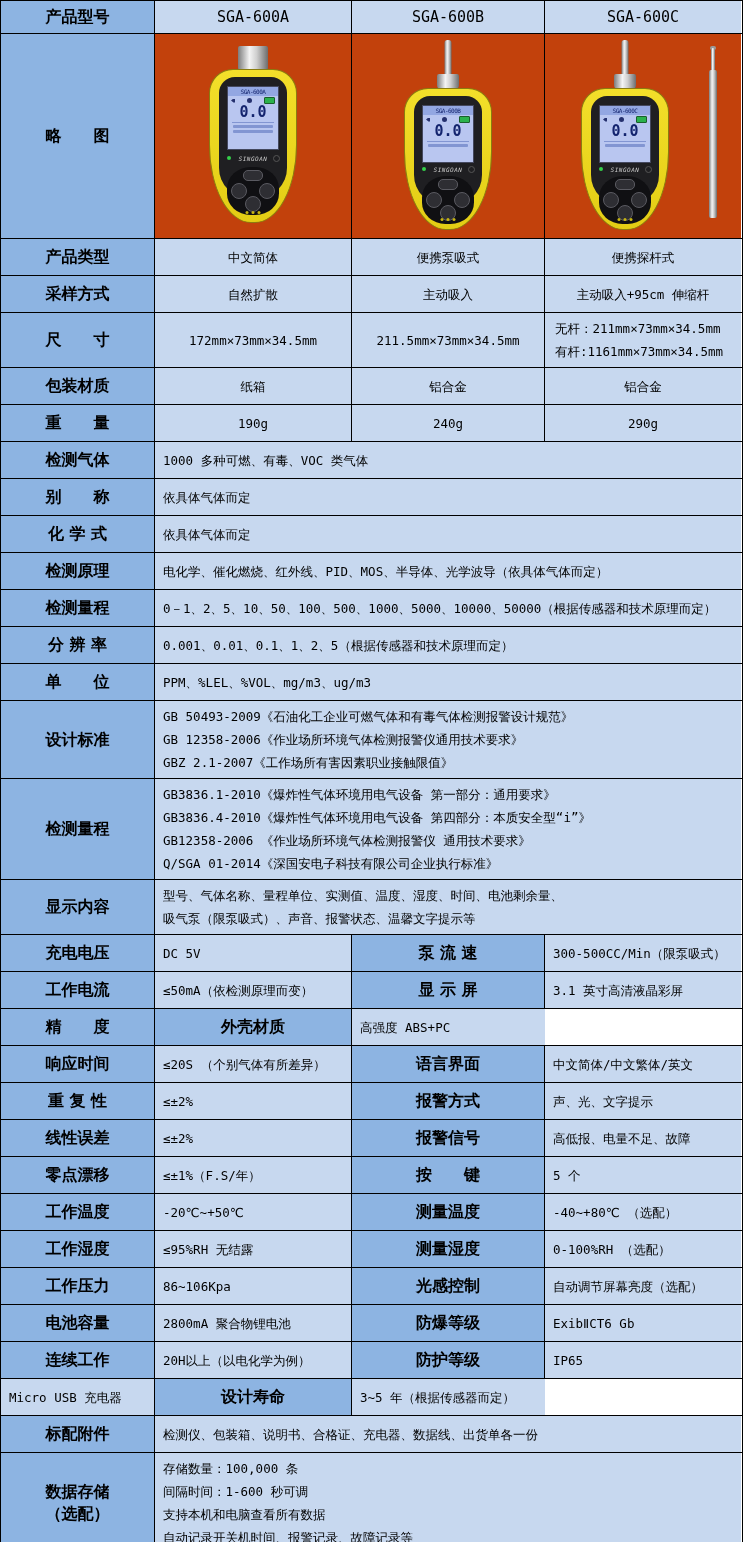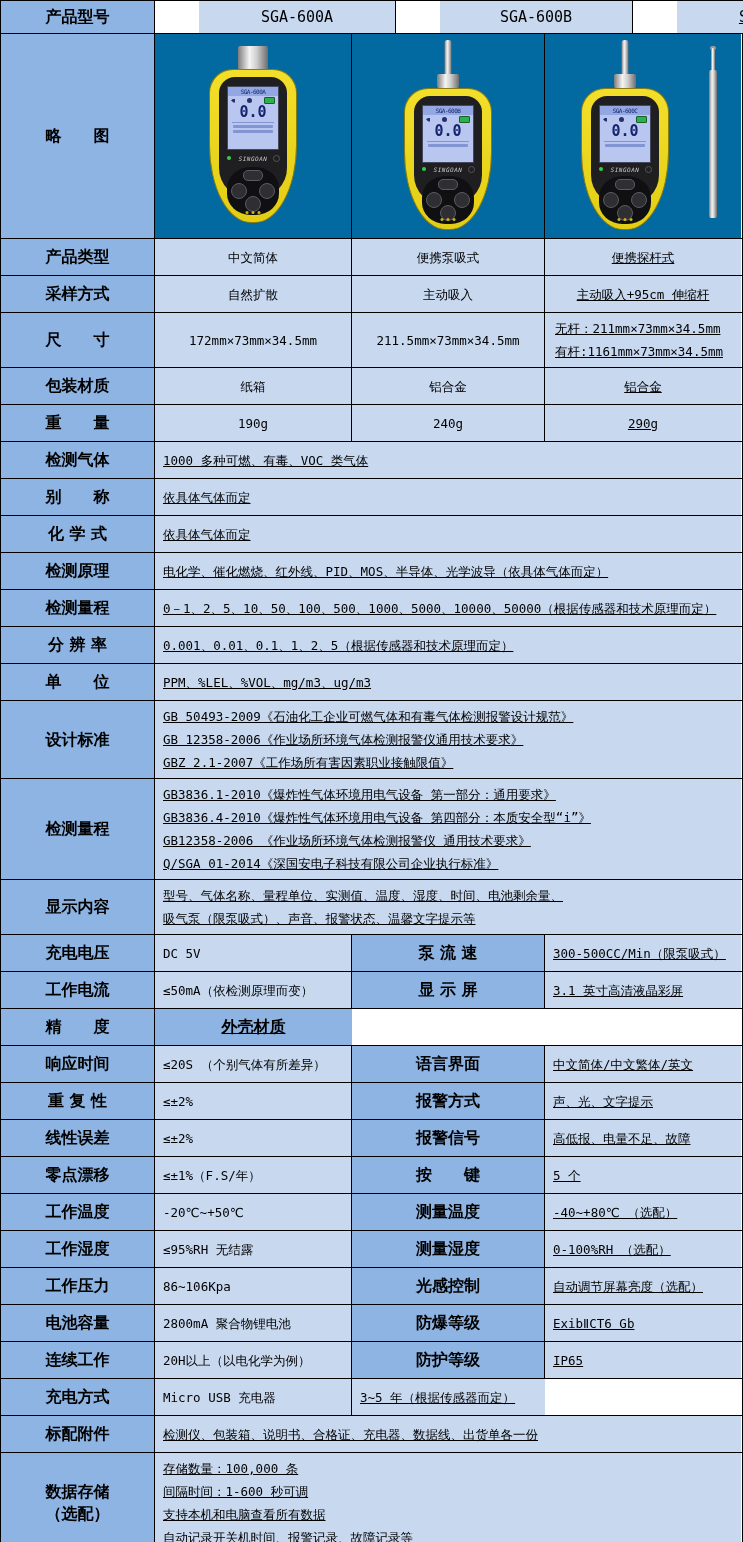--- a/index.html
+++ b/index.html
@@ -1,31 +1,31 @@
 <!DOCTYPE html>
 <html><head>
 <meta charset="utf-8">
 <style>
   html,body{margin:0;padding:0;background:#fff;}
   body{width:743px;font-family:"DejaVu Sans","Liberation Sans",sans-serif;color:#000;}
   .spec-table{width:741px;border:1px solid #000;border-bottom:none;}
   .trow{display:grid;grid-template-columns:154px 197px 193px 196px;border-bottom:1px solid #000;min-height:36px;}
   .cell{border-right:1px solid #000;display:flex;flex-direction:column;justify-content:center;padding:4px 8px;box-sizing:border-box;}
-  .cell:last-child{border-right:none;text-decoration:underline;}
+  .cell:last-child{border-right:none;}
   .lbl{background:#8db4e2;align-items:center;text-align:center;font-weight:700;font-size:16px;line-height:22px;}
   .val{background:#c7d8ef;font-size:12.5px;line-height:23px;font-family:"DejaVu Sans Mono","DejaVu Sans",sans-serif;align-items:flex-start;text-align:right;}
   .val.center{align-items:center;text-align:center;}
   .val.left{align-items:flex-start;text-align:left;padding-left:10px;}
   .span3{grid-column:2/5;}
   .model{font-size:15px;}
-  .header-row{min-height:32px;gap:44px;}
+  .header-row{min-height:32px;}
   .vline,.lbl-line{display:block;}
   
   .sketch-row{height:204px;}
-  .sketch-cell{background:#0369a1;position:relative;align-items:center;justify-content:center;padding:0;}
+  .sketch-cell{background:#c2410c;position:relative;align-items:center;justify-content:center;padding:0;}
   .device{position:relative;width:100px;height:192px;}
   .metal{background:linear-gradient(90deg,#7c7c7c,#f4f4f4 38%,#cfcfcf 62%,#6d6d6d);}
   .cap{position:absolute;left:50%;transform:translateX(-50%);top:6px;width:30px;height:24px;border-radius:2px;}
   .probe{position:absolute;left:50%;transform:translateX(-50%);top:0;width:7px;height:36px;border-radius:3px 3px 0 0;}
   .collar{position:absolute;left:50%;transform:translateX(-50%);top:34px;width:22px;height:15px;border-radius:2px 2px 4px 4px;}
   .dev-body{position:absolute;left:50%;transform:translateX(-50%);width:86px;background:linear-gradient(180deg,#f3df2a,#e3cd14);border:1px solid #8a7d10;border-radius:24px 24px 42px 42px / 24px 24px 78px 78px;}
   .dev-a .dev-body{top:29px;height:152px;}
   .dev-b .dev-body,.dev-c .dev-body{top:48px;height:140px;}
   .panel{position:absolute;left:9px;right:9px;top:7px;bottom:24px;background:#1f1f22;border-radius:16px 16px 30px 30px;}
   .lcd{position:absolute;left:50%;transform:translateX(-50%);top:9px;width:50px;height:62px;background:#b9c6f0;border:1px solid #44485e;overflow:hidden;}
@@ -330,20 +330,21 @@
       </div>
       <div class="trow dual">
         <div class="cell lbl">工作电流</div>
         <div class="cell val">≤50mA（依检测原理而变）</div>
         <div class="cell lbl">显 示 屏</div>
         <div class="cell val">3.1 英寸高清液晶彩屏</div>
       </div>
       <div class="trow dual">
         <div class="cell lbl">精　　度</div>
         <div class="cell lbl">外壳材质</div>
+        <div class="cell val">高强度 ABS+PC</div>
       </div>
       <div class="trow dual">
         <div class="cell lbl">响应时间</div>
         <div class="cell val">≤20S （个别气体有所差异）</div>
         <div class="cell lbl">语言界面</div>
         <div class="cell val">中文简体/中文繁体/英文</div>
       </div>
       <div class="trow dual">
         <div class="cell lbl">重 复 性</div>
         <div class="cell val">≤±2%</div>
@@ -386,22 +387,22 @@
         <div class="cell lbl">防爆等级</div>
         <div class="cell val">ExibⅡCT6 Gb</div>
       </div>
       <div class="trow dual">
         <div class="cell lbl">连续工作</div>
         <div class="cell val">20H以上（以电化学为例）</div>
         <div class="cell lbl">防护等级</div>
         <div class="cell val">IP65</div>
       </div>
       <div class="trow dual">
-        <div class="cell lbl">充电方式</div>
         <div class="cell val">Micro USB 充电器</div>
+        <div class="cell lbl">设计寿命</div>
         <div class="cell val">3~5 年（根据传感器而定）</div>
       </div>
       <div class="trow full">
         <div class="cell lbl">标配附件</div>
         <div class="cell val span3">
           <div class="vline">检测仪、包装箱、说明书、合格证、充电器、数据线、出货单各一份</div>
         </div>
       </div>
       <div class="trow full">
         <div class="cell lbl">

